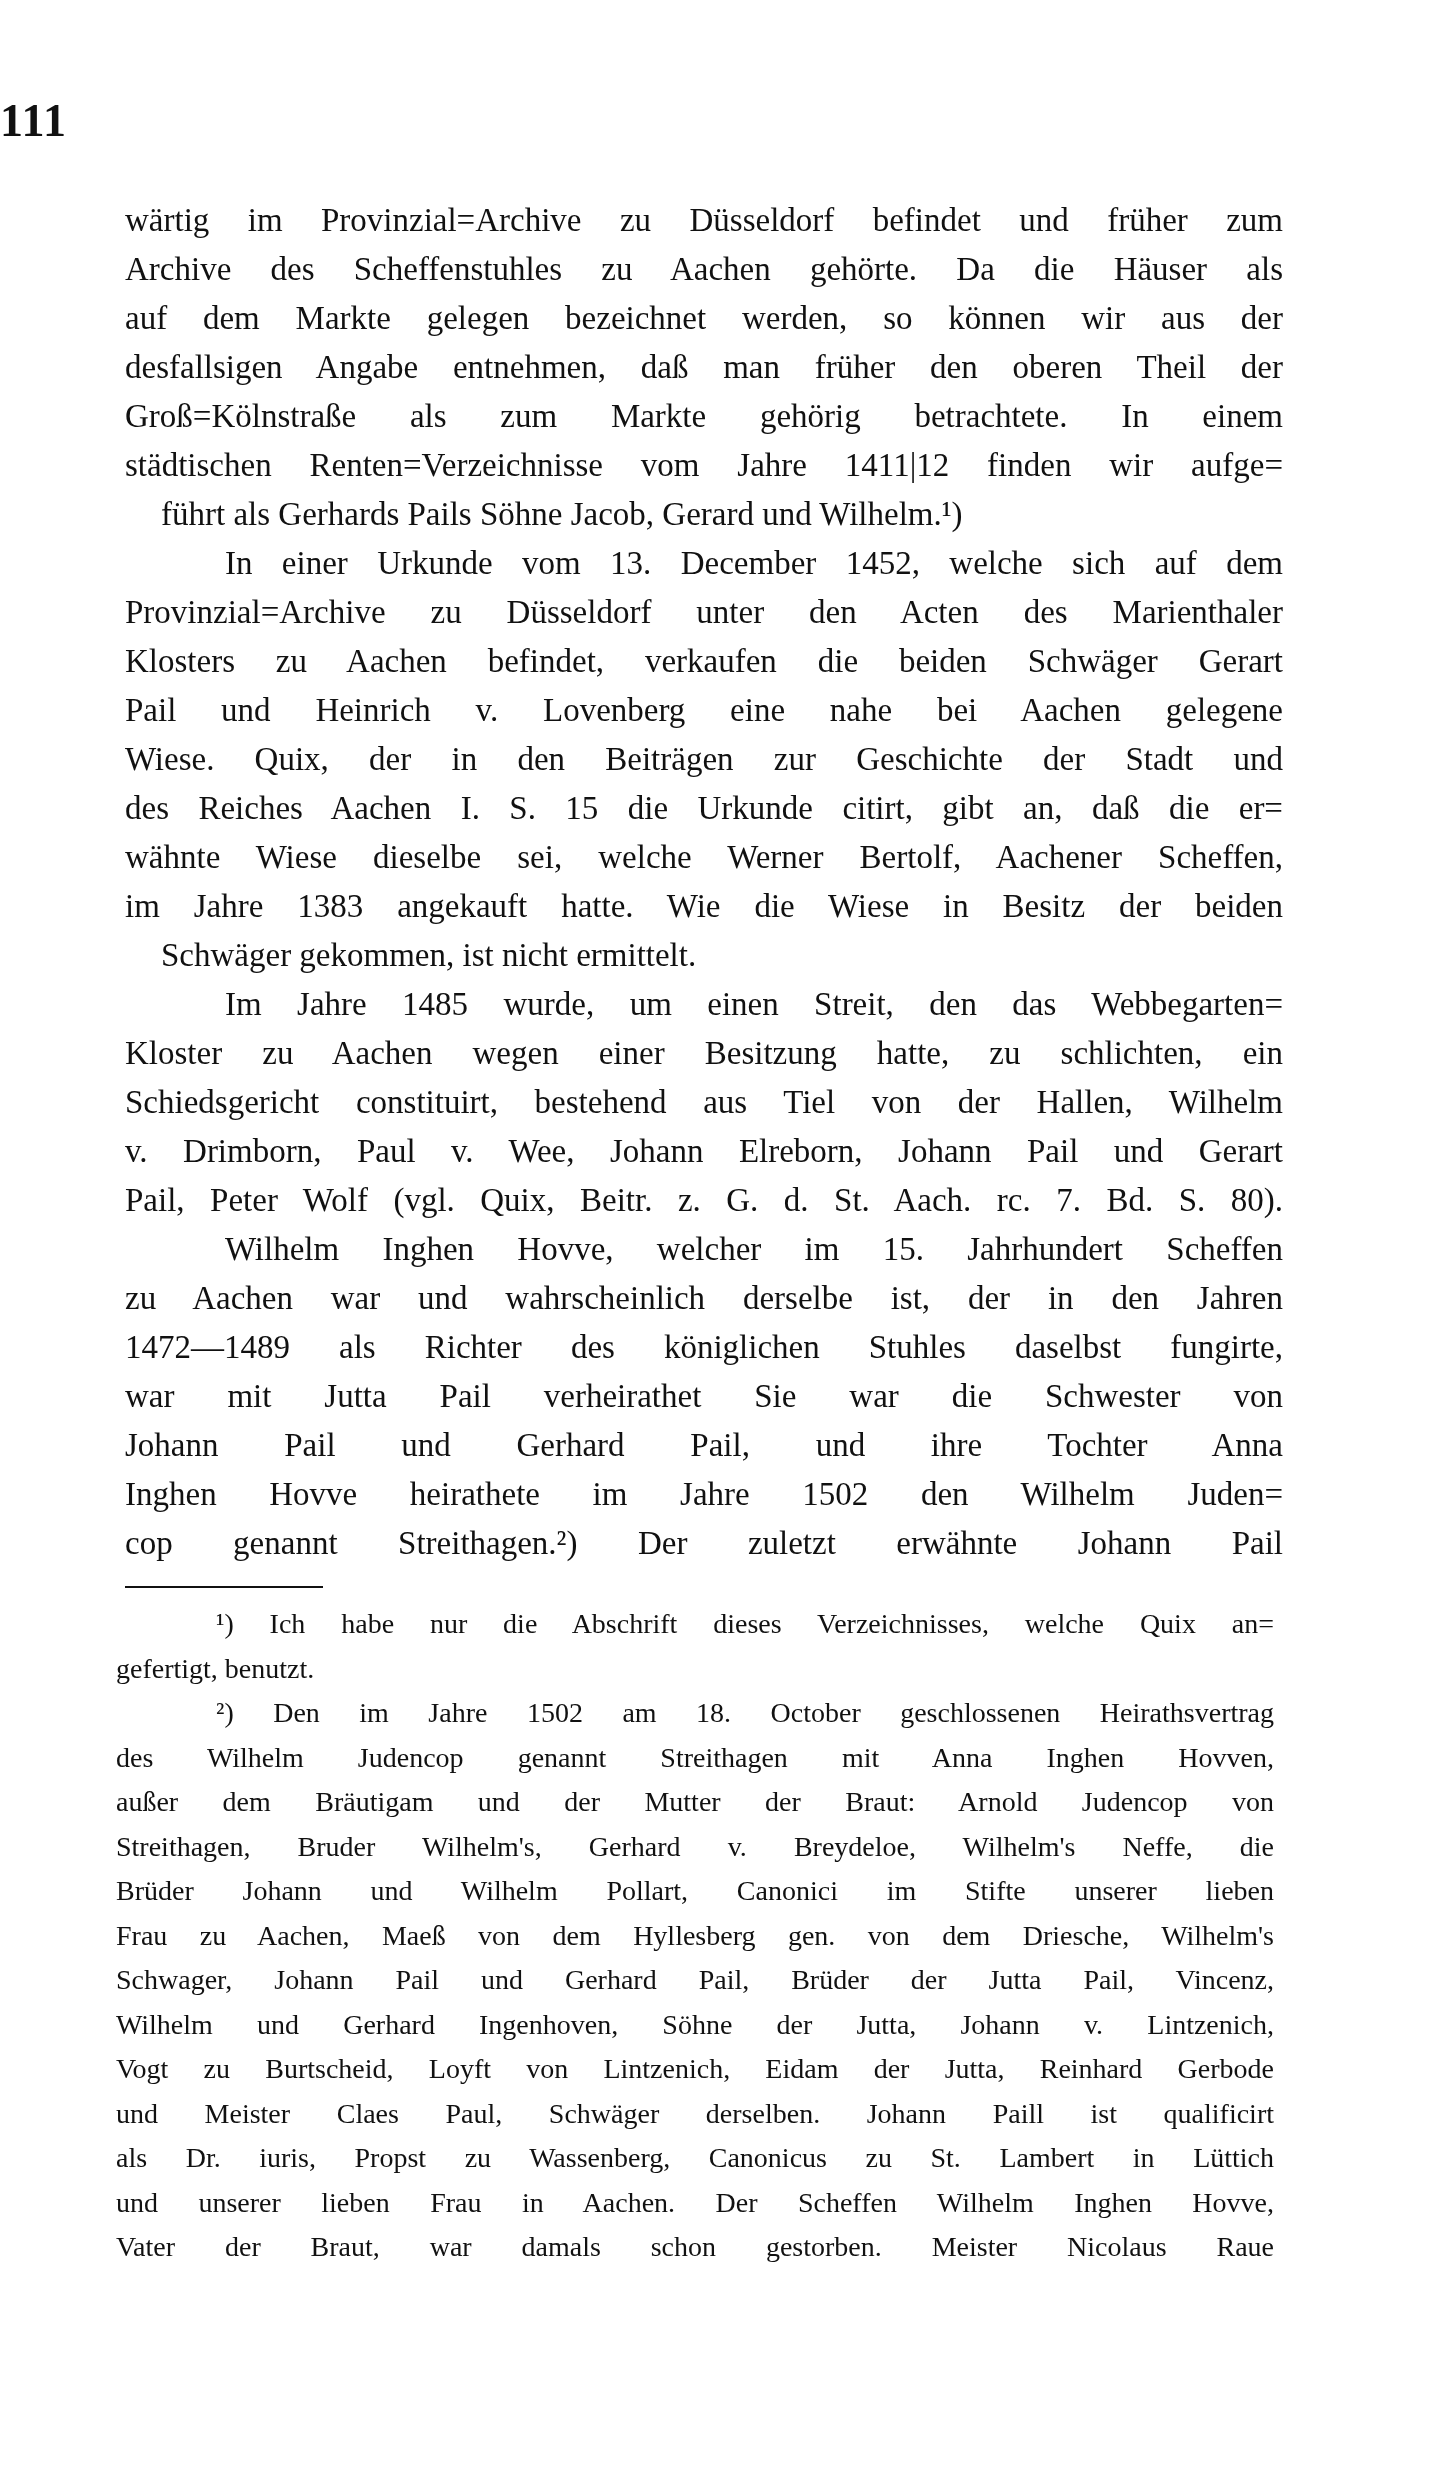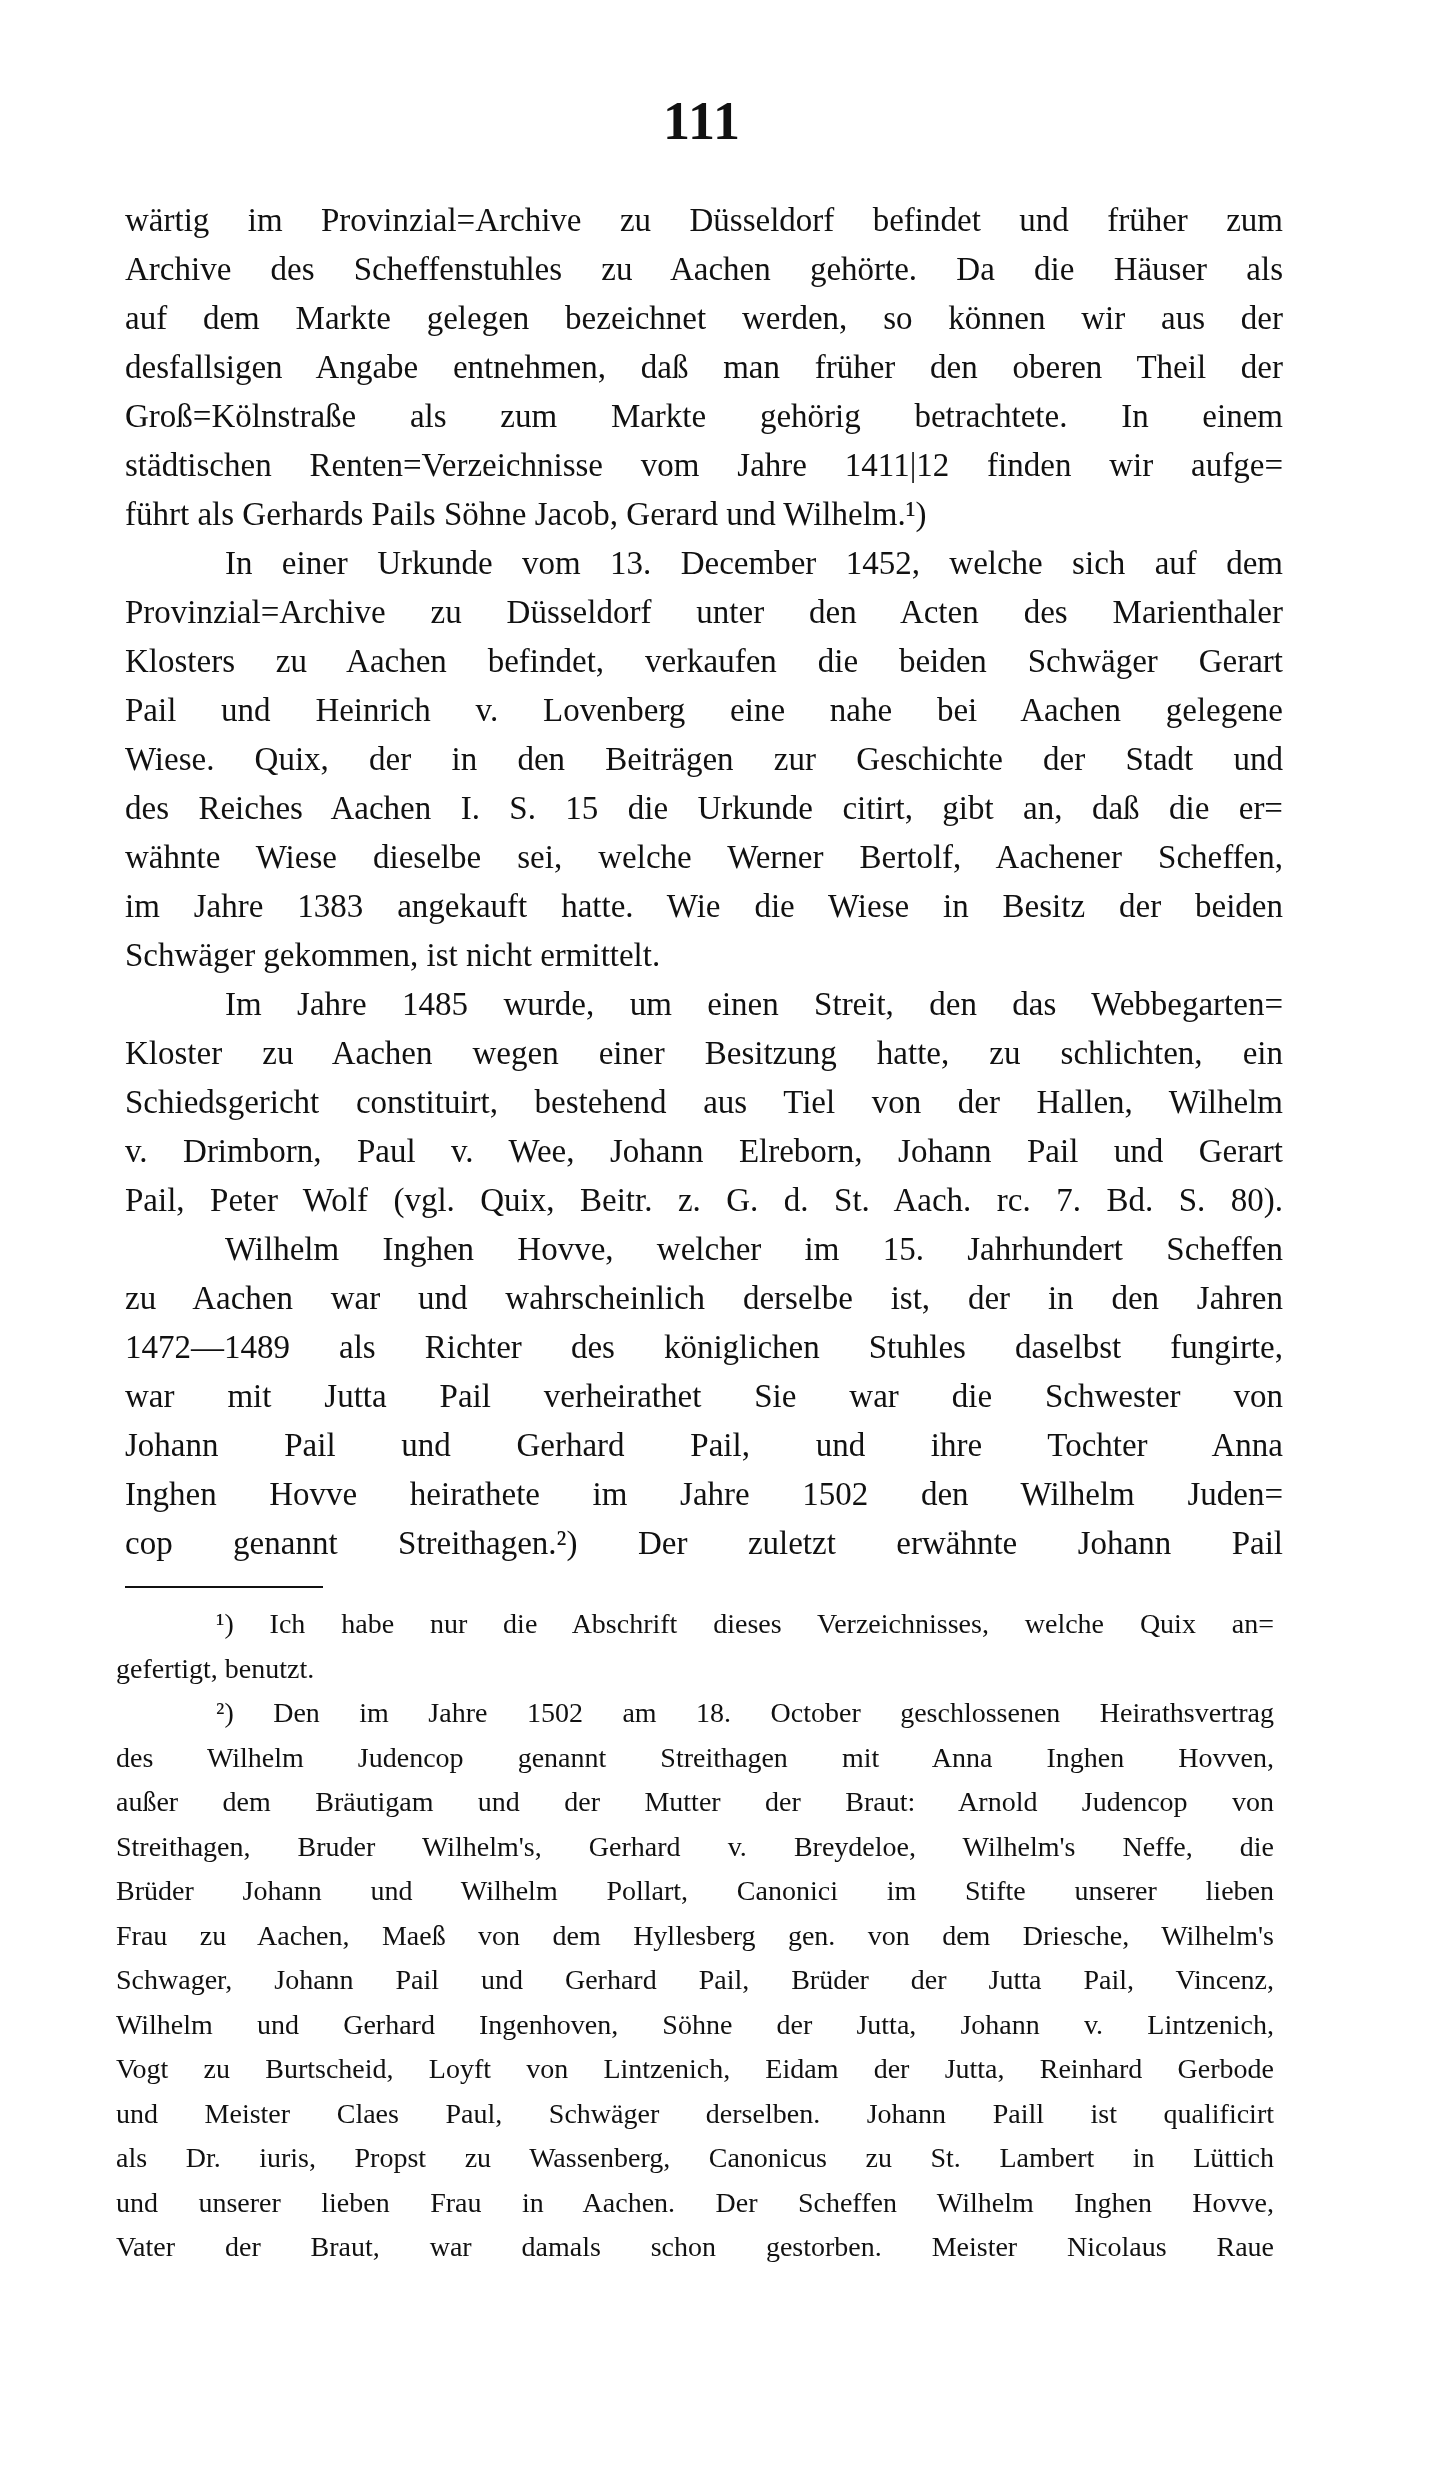--- a/index.html
+++ b/index.html
@@ -1,23 +1,23 @@
 <!DOCTYPE html>
 <html><head>
 <meta charset="utf-8">
 <style>
   html, body { margin: 0; padding: 0; background: #ffffff; }
   body { width: 1452px; height: 2485px; position: relative; overflow: hidden; color: #111111;
          font-family: "Liberation Serif", "DejaVu Serif", serif; }
-  .page-number { position: absolute; left: 0; width: 1404px; top: 98px; text-align: center;
-                 font-size: 54px; font-weight: bold; letter-spacing: 1px; line-height: 46px; }
+  .page-number { position: absolute; left: 0; width: 1404px; top: 98px; 
+                 font-size: 46px; font-weight: bold; letter-spacing: 1px; line-height: 46px; }
   .main-text { position: absolute; left: 125px; width: 1158px; top: 196px; }
   .line { display: block; height: 49px; line-height: 49px; font-size: 33px; white-space: nowrap;
           text-align: justify; text-align-last: justify; overflow: hidden; }
-  .line.last { text-align-last: left; }
+  .line.last { text-align-last: left; margin-left: 36px; }
   .line.indent { padding-left: 100px; }
   .rule { position: absolute; left: 125px; top: 1586px; width: 198px; height: 2px; background: #111; }
   .footnotes { position: absolute; left: 116px; width: 1158px; top: 1602px; }
   .fline { display: block; height: 44.5px; line-height: 44.5px; font-size: 28px; white-space: nowrap;
            text-align: justify; text-align-last: justify; overflow: hidden; }
   .fline.last { text-align-last: left; }
   .fline.indent { padding-left: 100px; }
 </style>
 </head>
 <body>

